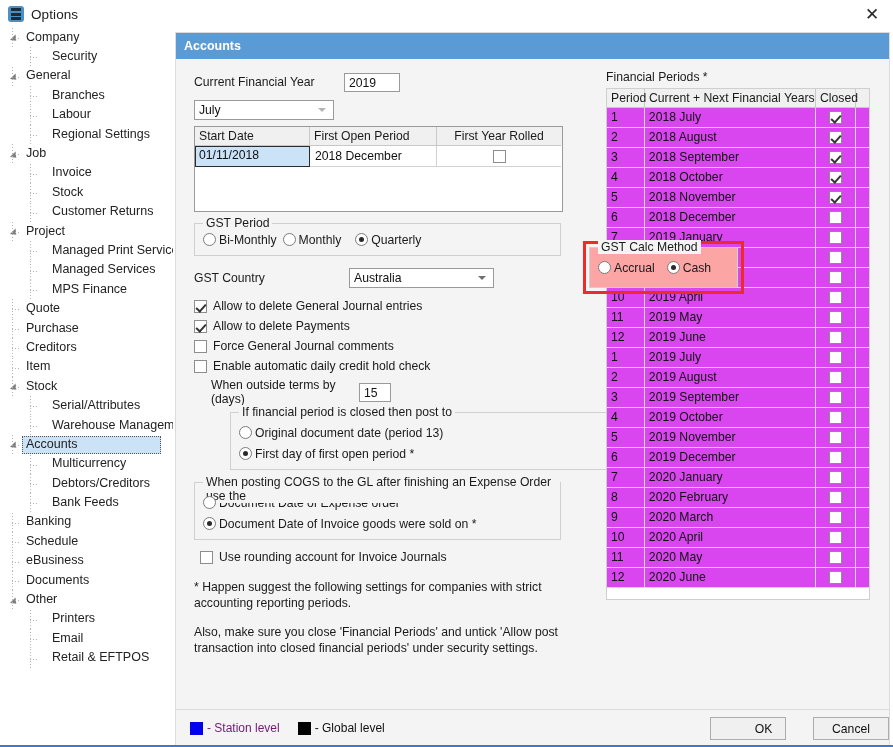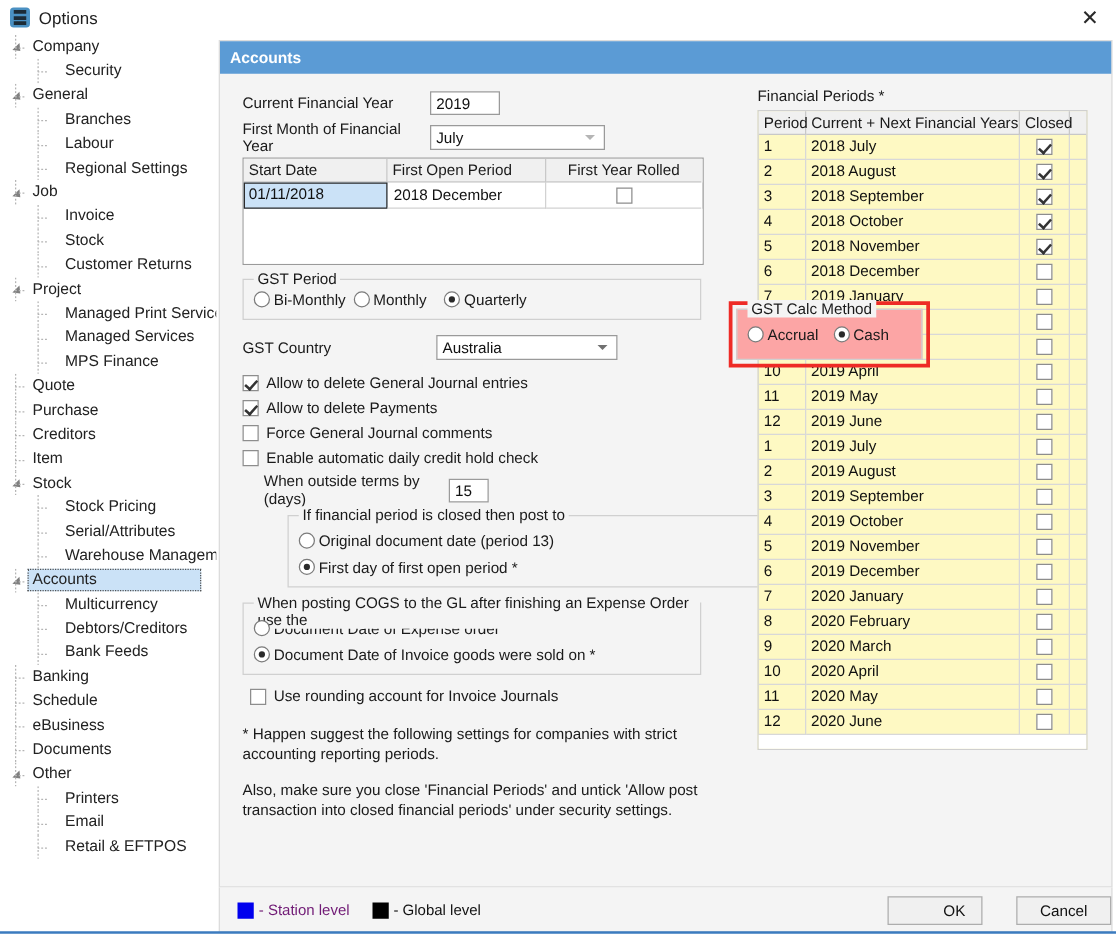--- a/index.html
+++ b/index.html
@@ -213,21 +213,21 @@
     font-size: 12.2px; color: #1a1a1a;
   }
   .checkline { display: flex; align-items: center; height: 20px; }
   .checkline .lbl { font-size: 12.2px; margin-left: 6px; }
 
   .note { font-size: 12.2px; line-height: 16px; color: #1a1a1a; }
 
   
   #fp-title { font-size: 12.2px; margin-bottom: 4px; }
   #fp-table {
-    border: 1px solid #cfcfcf; background: #fef9c3;
+    border: 1px solid #cfcfcf; background: #d946ef;
     width: 264px; box-sizing: border-box;
   }
   #fp-table .thead { display: flex; background: #f0f0f0; }
   #fp-table .thead div {
     font-size: 12.2px; height: 19px; line-height: 18px;
     border-right: 1px solid #c8c8c8; border-bottom: 1px solid #c8c8c8;
     box-sizing: border-box; padding-left: 4px;
   }
   .th-a { width: 38px; }
   .th-b { width: 172px; }
@@ -398,26 +398,20 @@
     <div class="tree-row lvl0 has-kids">
       <span class="twisty"></span>
       <span class="dots" style="left: 12px;"></span>
       <span class="hdots" style="left: 12px; width: 8px; top: 10px;"></span>
       <span class="tree-label">Stock</span>
     </div>
     <div class="tree-row lvl1">
       <span class="twisty"></span>
       <span class="dots" style="left: 30px;"></span>
       <span class="hdots" style="left: 30px; width: 8px; top: 10px;"></span>
-      <span class="tree-label">Stock Pricing</span>
-    </div>
-    <div class="tree-row lvl1">
-      <span class="twisty"></span>
-      <span class="dots" style="left: 30px;"></span>
-      <span class="hdots" style="left: 30px; width: 8px; top: 10px;"></span>
       <span class="tree-label">Serial/Attributes</span>
     </div>
     <div class="tree-row lvl1">
       <span class="twisty"></span>
       <span class="dots" style="left: 30px;"></span>
       <span class="hdots" style="left: 30px; width: 8px; top: 10px;"></span>
       <span class="tree-label">Warehouse Management</span>
     </div>
     <div class="tree-row lvl0 has-kids selected">
       <span class="twisty"></span>
@@ -499,21 +493,20 @@
   </div>
 
   <div id="left-col">
 
     <div class="field-row">
       <span class="field-label" style="width:150px">Current Financial Year</span>
       <span class="txtbox" style="width:56px">2019</span>
     </div>
 
     <div class="field-row">
-      <span class="field-label" style="width:150px">First Month of Financial Year</span>
       <span class="combo disabled" style="width:140px">
         <span>July</span>
         <i class="arrow"></i>
       </span>
     </div>
 
     <div class="grid" style="margin-top:3px">
       <div class="grid-head">
         <div class="gh1">Start Date</div>
         <div class="gh2">First Open Period</div>

